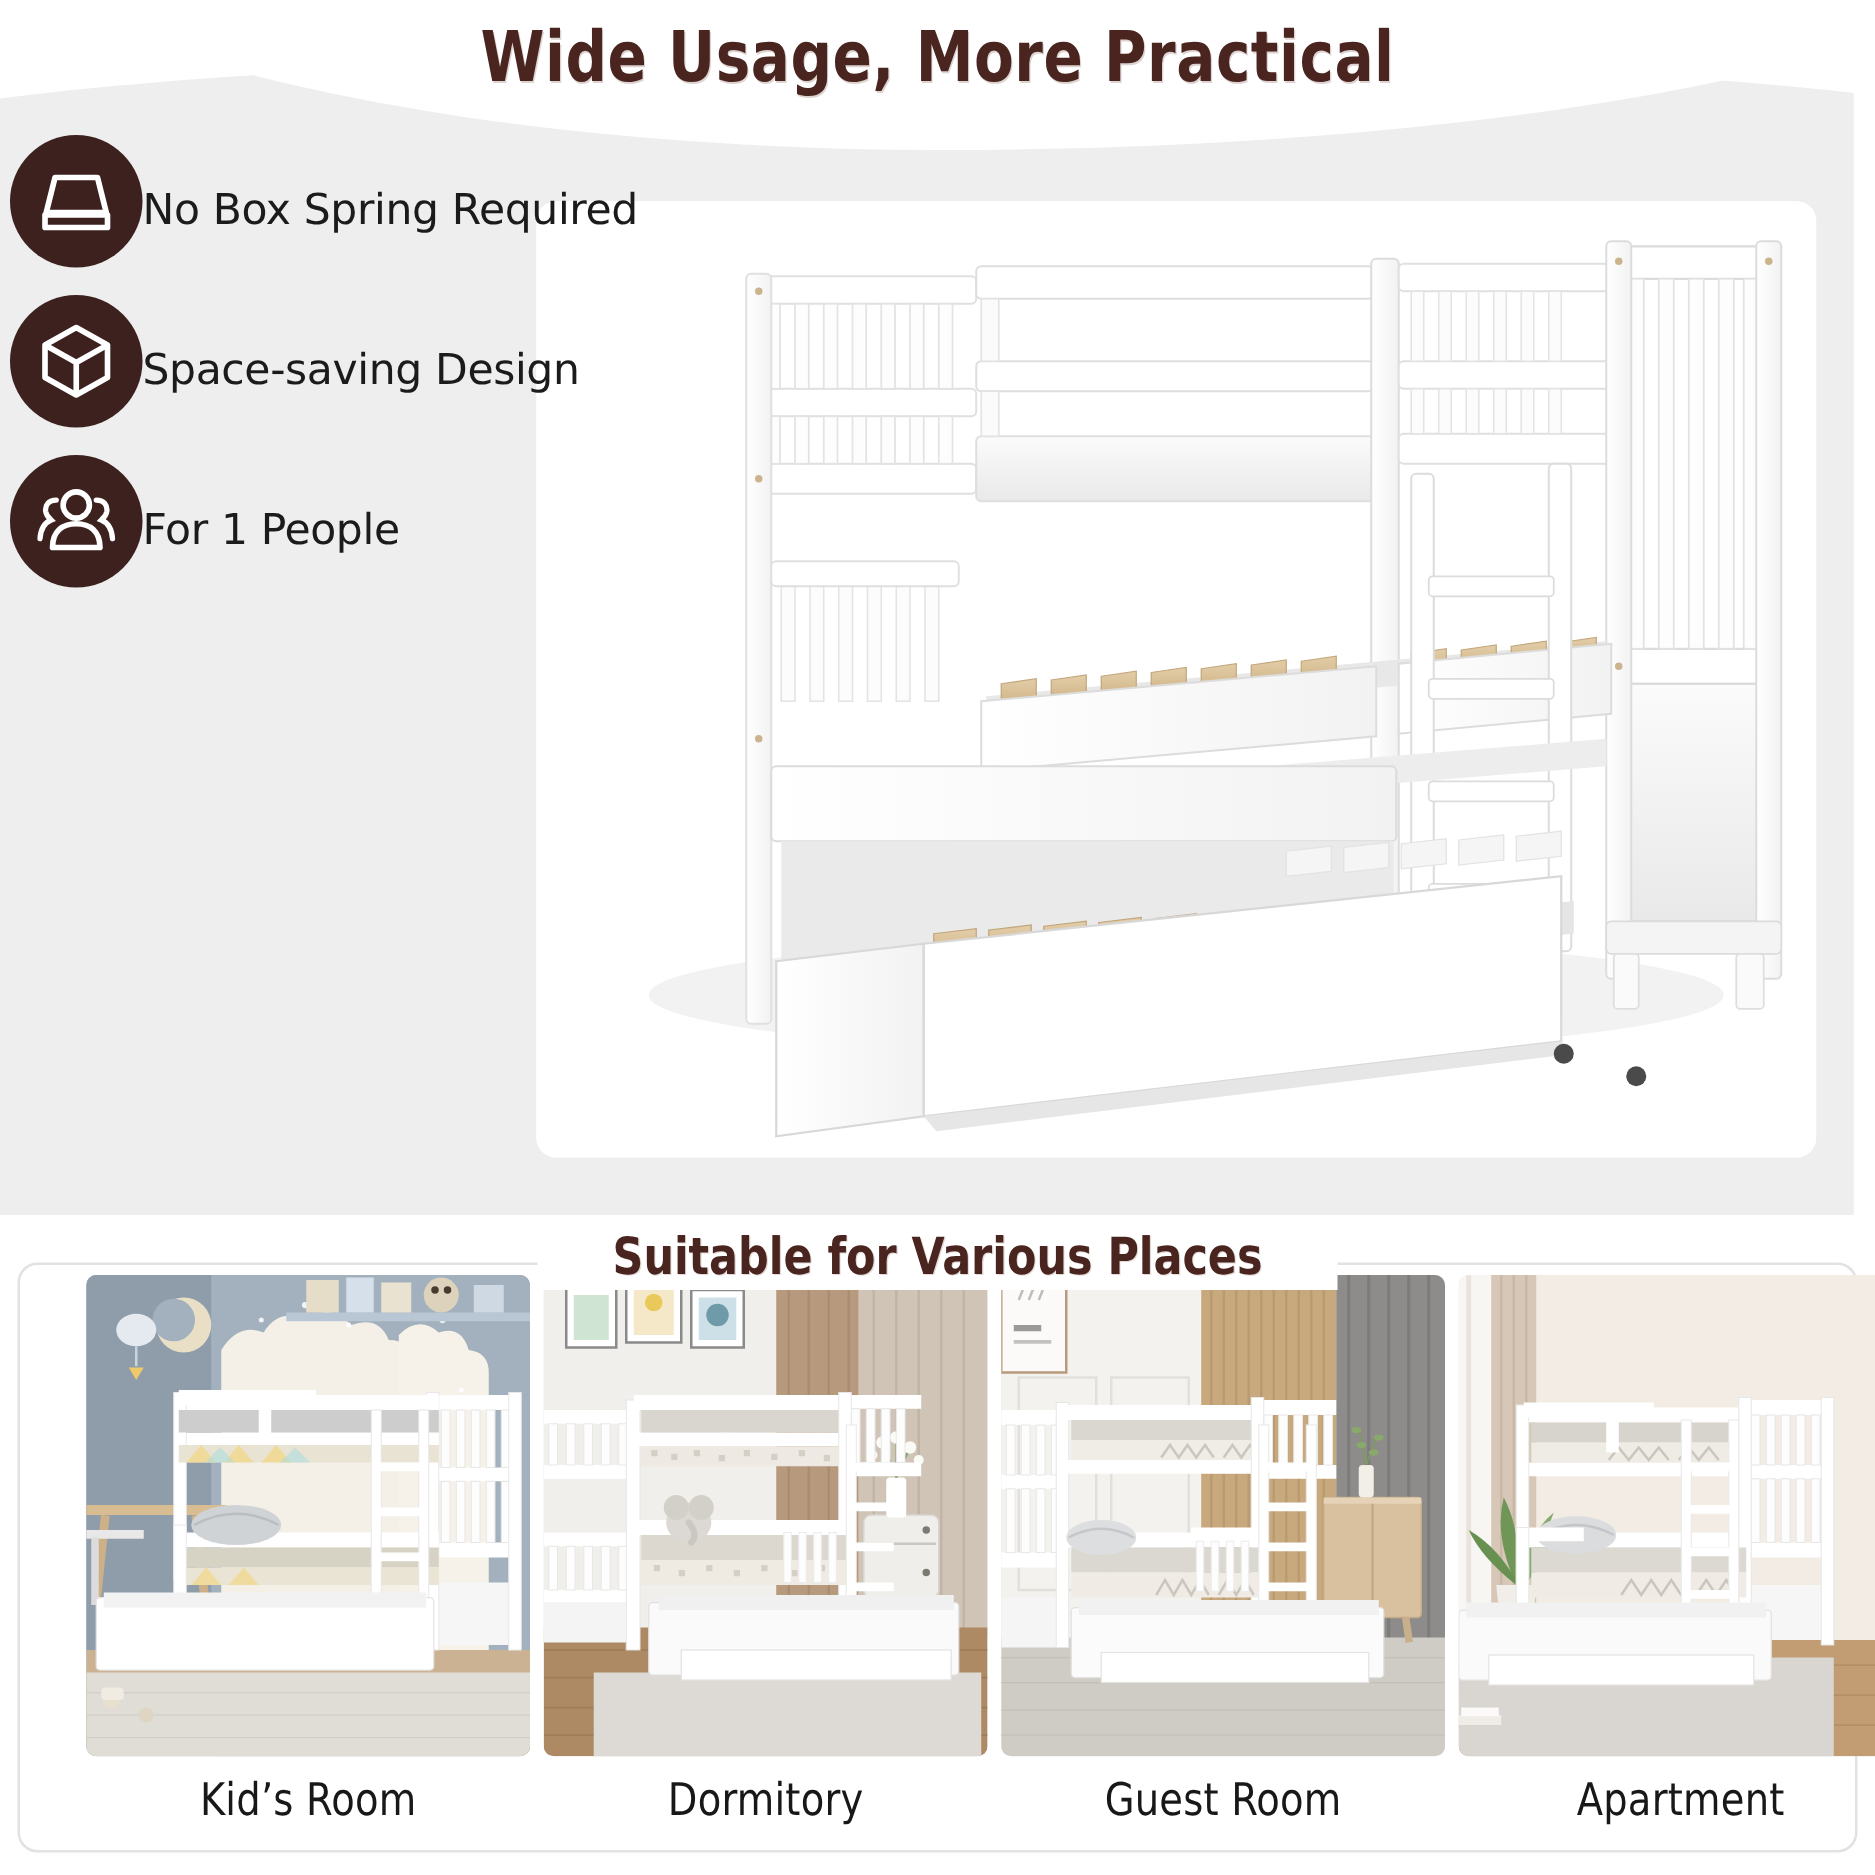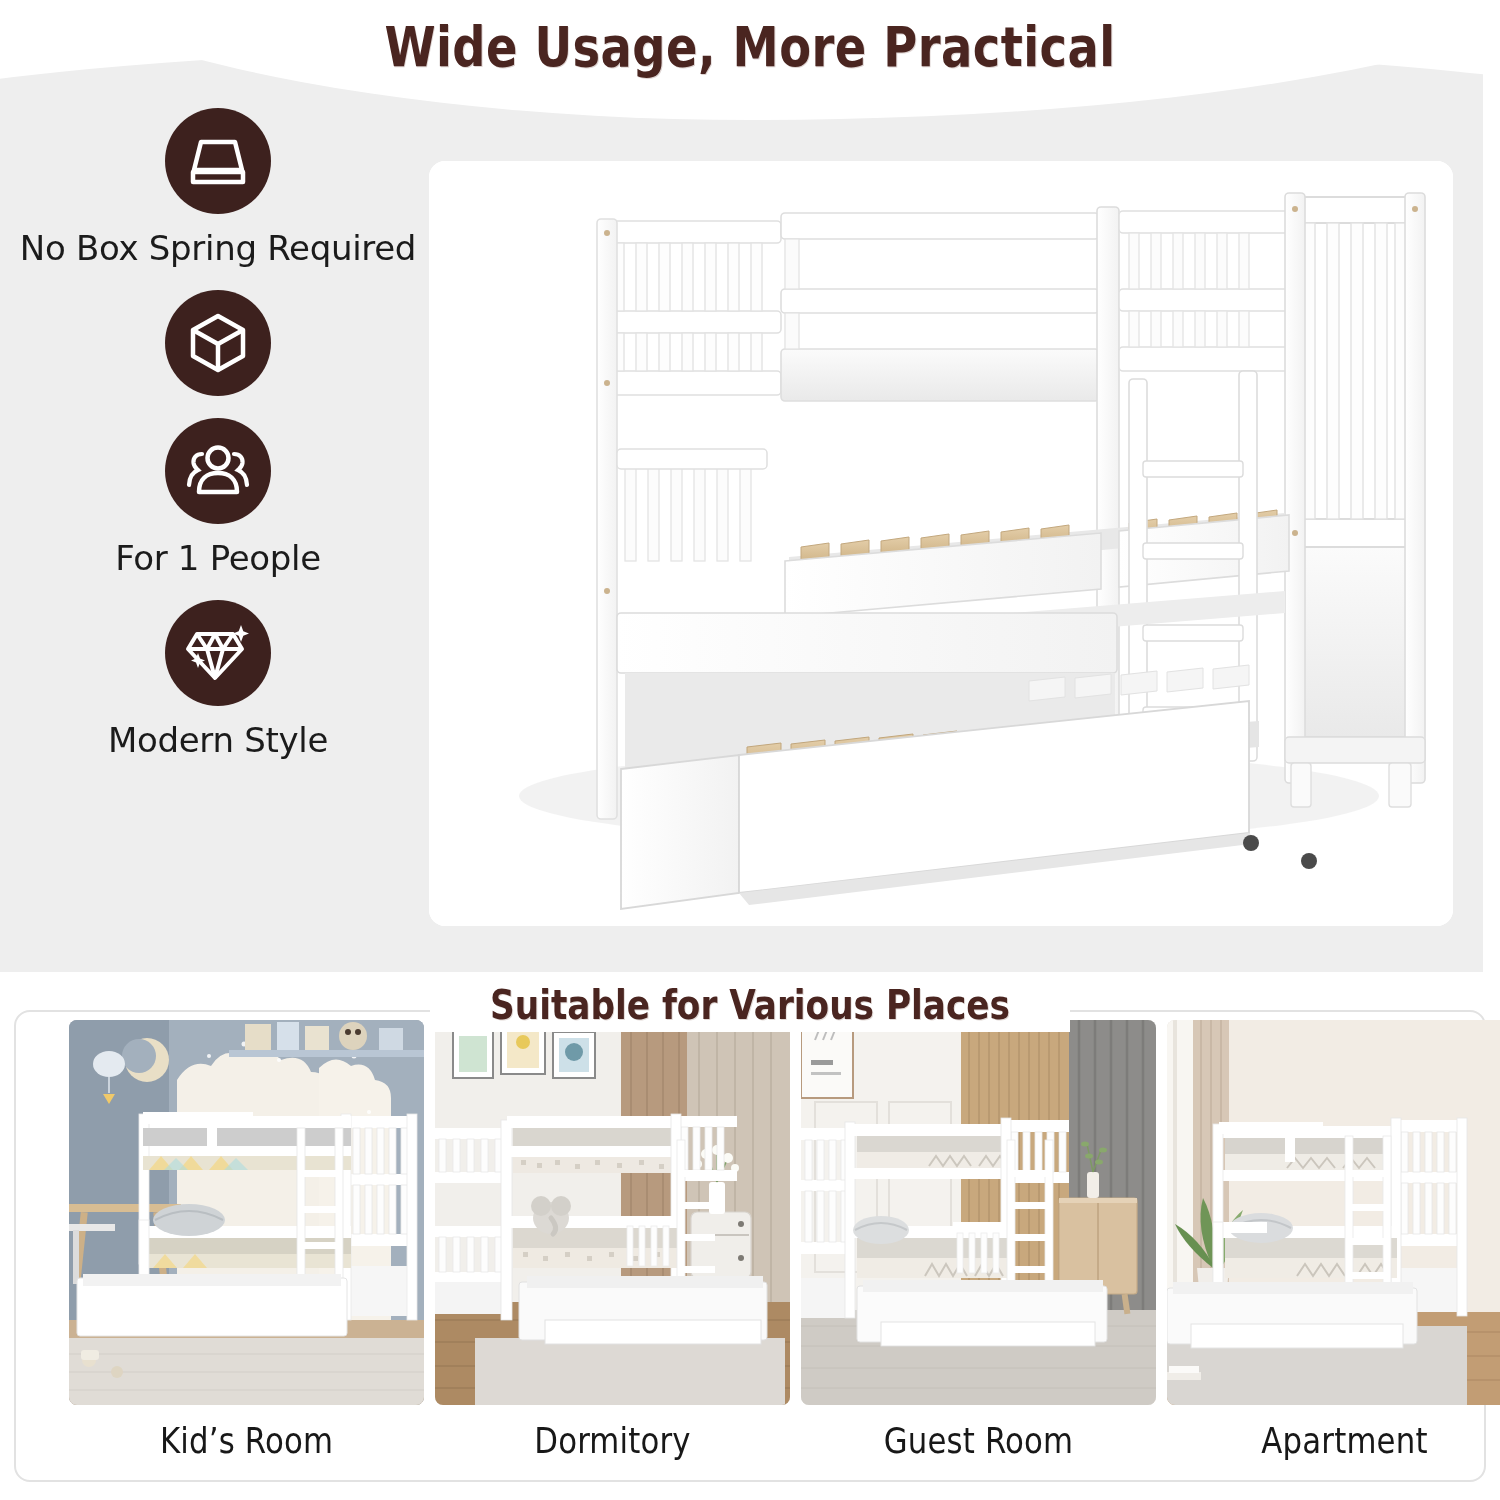--- a/index.html
+++ b/index.html
@@ -41,21 +41,21 @@
     z-index:6;
   }
 
   
   #features{
     position:absolute; left:8px; top:108px; width:420px;
     z-index:5;
     display:flex; flex-direction:column; align-items:center;
     gap:22px;
   }
-  .feature{ display:flex; flex-direction:column; align-items:center; width:100%; }
+  .feature{ display:flex; flex-direction:row; align-items:center; width:100%; }
   .feature-icon{
     width:106px; height:106px; border-radius:50%;
     background:#3d211e;
     display:flex; align-items:center; justify-content:center;
     flex:none;
   }
   .feature-icon svg{ display:block; }
   .feature-label{
     margin-top:14px;
     font-size:34px; color:#1b1b1b; letter-spacing:-.3px;
@@ -138,48 +138,35 @@
     </div>
 
     <div class="feature">
       <div class="feature-icon">
         <svg width="60" height="62" viewBox="0 0 60 62">
           <path d="M30 4 L55 18 L55 44 L30 58 L5 44 L5 18 Z" fill="none" stroke="#fff" stroke-width="4.5" stroke-linejoin="round"></path>
           <path d="M5 18 L30 32 L55 18" fill="none" stroke="#fff" stroke-width="4.5" stroke-linejoin="round"></path>
           <path d="M30 32 L30 58" fill="none" stroke="#fff" stroke-width="4.5" stroke-linejoin="round"></path>
         </svg>
       </div>
+      <div class="feature-label">Space-saving Design</div>
     </div>
 
     <div class="feature">
       <div class="feature-icon">
         <svg width="66" height="54" viewBox="0 0 66 54">
           <circle cx="33" cy="14" r="10.5" fill="none" stroke="#fff" stroke-width="4.5"></circle>
           <path d="M14 48 C14 35 22 29 33 29 C44 29 52 35 52 48 Z" fill="none" stroke="#fff" stroke-width="4.5" stroke-linejoin="round"></path>
           <path d="M17 10 C11 10 8 14 8.5 19 C9 23 12 25 13 26 C8 28 4.5 33 4 41" fill="none" stroke="#fff" stroke-width="4.2" stroke-linecap="round"></path>
           <path d="M49 10 C55 10 58 14 57.5 19 C57 23 54 25 53 26 C58 28 61.5 33 62 41" fill="none" stroke="#fff" stroke-width="4.2" stroke-linecap="round"></path>
         </svg>
       </div>
       <div class="feature-label">For 1 People</div>
     </div>
 
-    <div class="feature">
-      <div class="feature-icon">
-        <svg width="66" height="60" viewBox="0 0 66 60">
-          <path d="M12 11 L48 11 L57 26 L30 55 L3 26 Z" fill="none" stroke="#fff" stroke-width="4" stroke-linejoin="round"></path>
-          <path d="M3 26 L57 26" fill="none" stroke="#fff" stroke-width="4"></path>
-          <path d="M12 11 L22 26 L30 55" fill="none" stroke="#fff" stroke-width="4" stroke-linejoin="round"></path>
-          <path d="M48 11 L38 26 L30 55" fill="none" stroke="#fff" stroke-width="4" stroke-linejoin="round"></path>
-          <path d="M22 26 L30 11 L38 26" fill="none" stroke="#fff" stroke-width="4" stroke-linejoin="round"></path>
-          <path d="M56 2 L58.3 8.2 L64 10.5 L58.3 12.8 L56 19 L53.7 12.8 L48 10.5 L53.7 8.2 Z" fill="#fff"></path>
-          <path d="M13 30 L15 35.4 L20 37.5 L15 39.6 L13 45 L11 39.6 L6 37.5 L11 35.4 Z" fill="#fff"></path>
-        </svg>
-      </div>
-      <div class="feature-label">Modern Style</div>
-    </div>
 
   </div>
 
   <div id="product-card">
     <svg id="product-scene" viewBox="0 0 1024 765">
       <defs>
         <linearGradient id="woodG" x1="0" y1="0" x2="0" y2="1">
           <stop offset="0" stop-color="#e3cda8"></stop>
             <stop offset="1" stop-color="#cdb183"></stop>
         </linearGradient>

